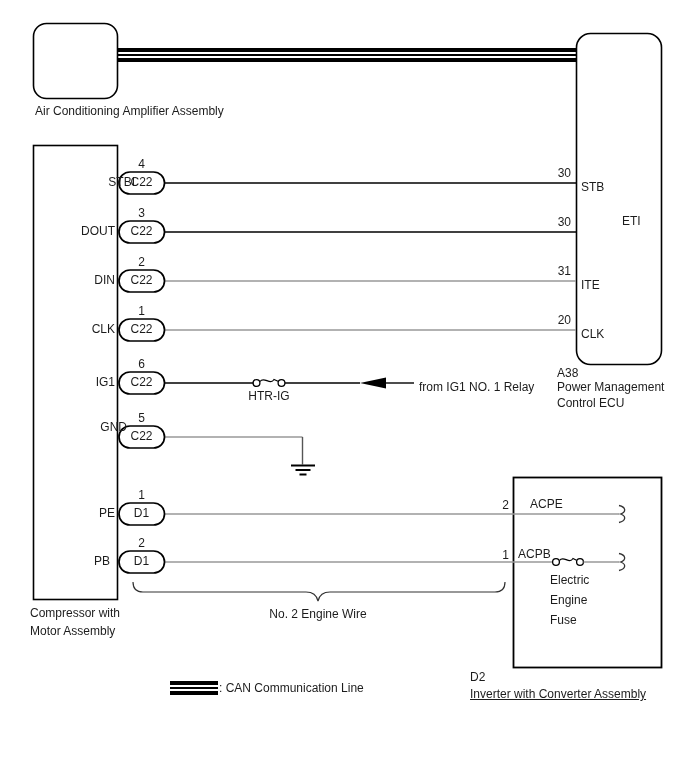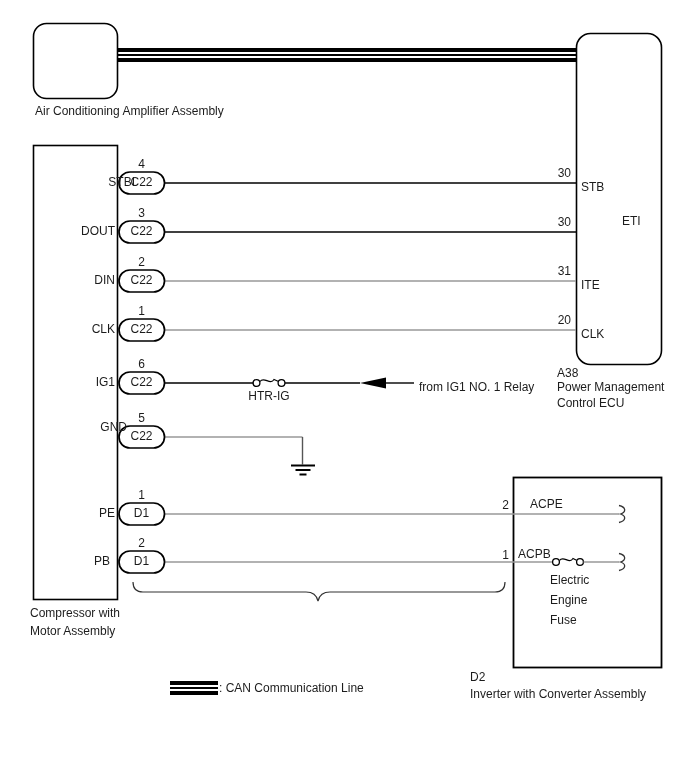--- a/index.html
+++ b/index.html
@@ -87,21 +87,21 @@
     </g>
   </svg>
 
   <div class="t" style="left:35px;top:104px;">Air Conditioning Amplifier Assembly</div>
   <div class="t" style="left:30px;top:606px;">Compressor with</div>
   <div class="t" style="left:30px;top:624px;">Motor Assembly</div>
   <div class="t" style="left:557px;top:366px;">A38</div>
   <div class="t" style="left:557px;top:380px;">Power Management</div>
   <div class="t" style="left:557px;top:396px;">Control ECU</div>
   <div class="t" style="left:470px;top:670px;">D2</div>
-  <div class="t" style="left:470px;top:687px;">Inverter with Converter Assembly</div>
+  <div class="t" style="left:470px;top:687px;text-decoration:underline;">Inverter with Converter Assembly</div>
 
   <div class="t rt" style="left:33px;top:175px;width:102px;">STBI</div>
   <div class="t rt" style="left:33px;top:224px;width:82px;">DOUT</div>
   <div class="t rt" style="left:33px;top:273px;width:82px;">DIN</div>
   <div class="t rt" style="left:33px;top:322px;width:82px;">CLK</div>
   <div class="t rt" style="left:33px;top:375px;width:82px;">IG1</div>
   <div class="t rt" style="left:33px;top:420px;width:94px;">GND</div>
   <div class="t rt" style="left:33px;top:506px;width:82px;">PE</div>
   <div class="t rt" style="left:33px;top:554px;width:68px;margin-left:9px;">PB</div>
 
@@ -138,16 +138,17 @@
 
   <div class="t rt" style="left:468px;top:498px;width:41px;">2</div>
   <div class="t rt" style="left:468px;top:548px;width:41px;">1</div>
   <div class="t" style="left:518px;top:497px;margin-left:12px;">ACPE</div>
   <div class="t" style="left:518px;top:547px;">ACPB</div>
 
   <div class="t" style="left:550px;top:573px;">Electric</div>
   <div class="t" style="left:550px;top:593px;">Engine</div>
   <div class="t" style="left:550px;top:613px;">Fuse</div>
 
+  <div class="t ctr" style="left:233px;top:607px;width:170px;">No. 2 Engine Wire</div>
 
   <div class="t" style="left:219px;top:681px;">: CAN Communication Line</div>
 
 </div>
 
 </body></html>

